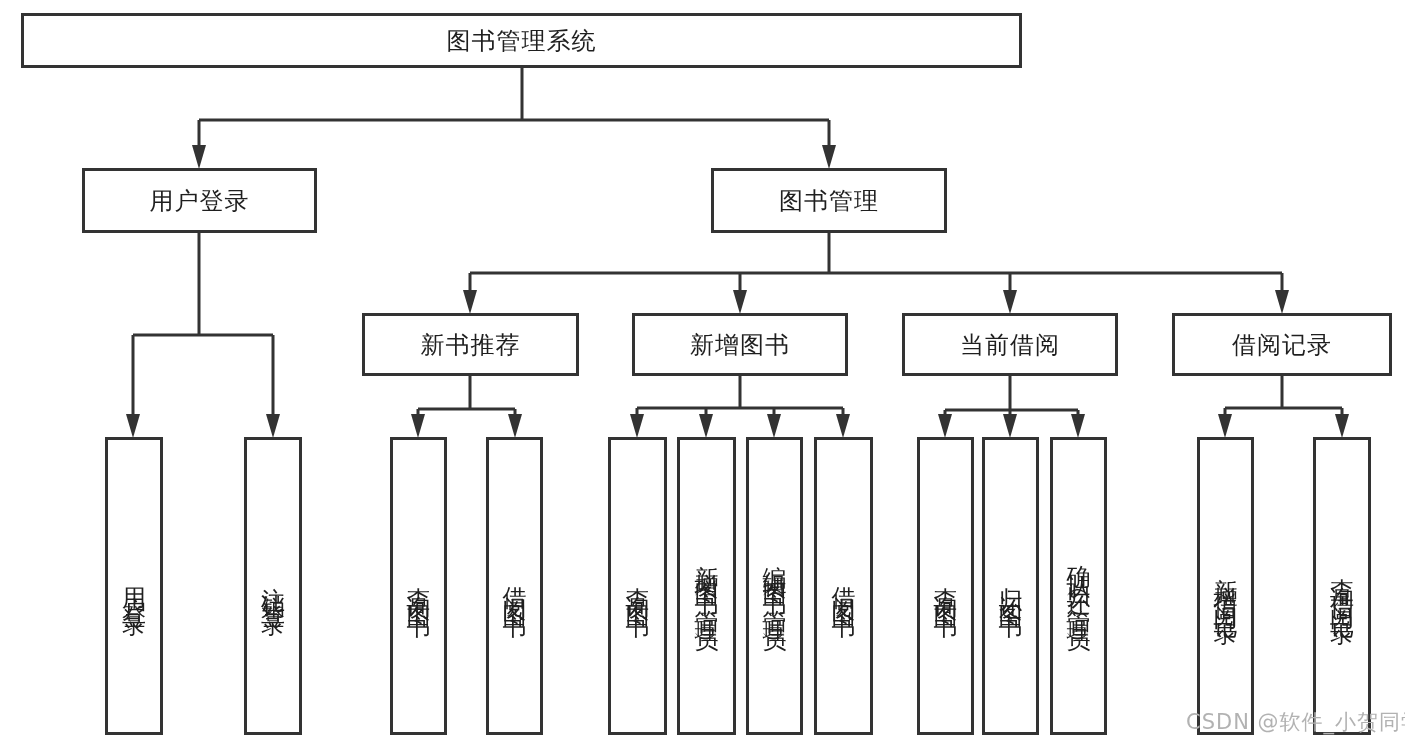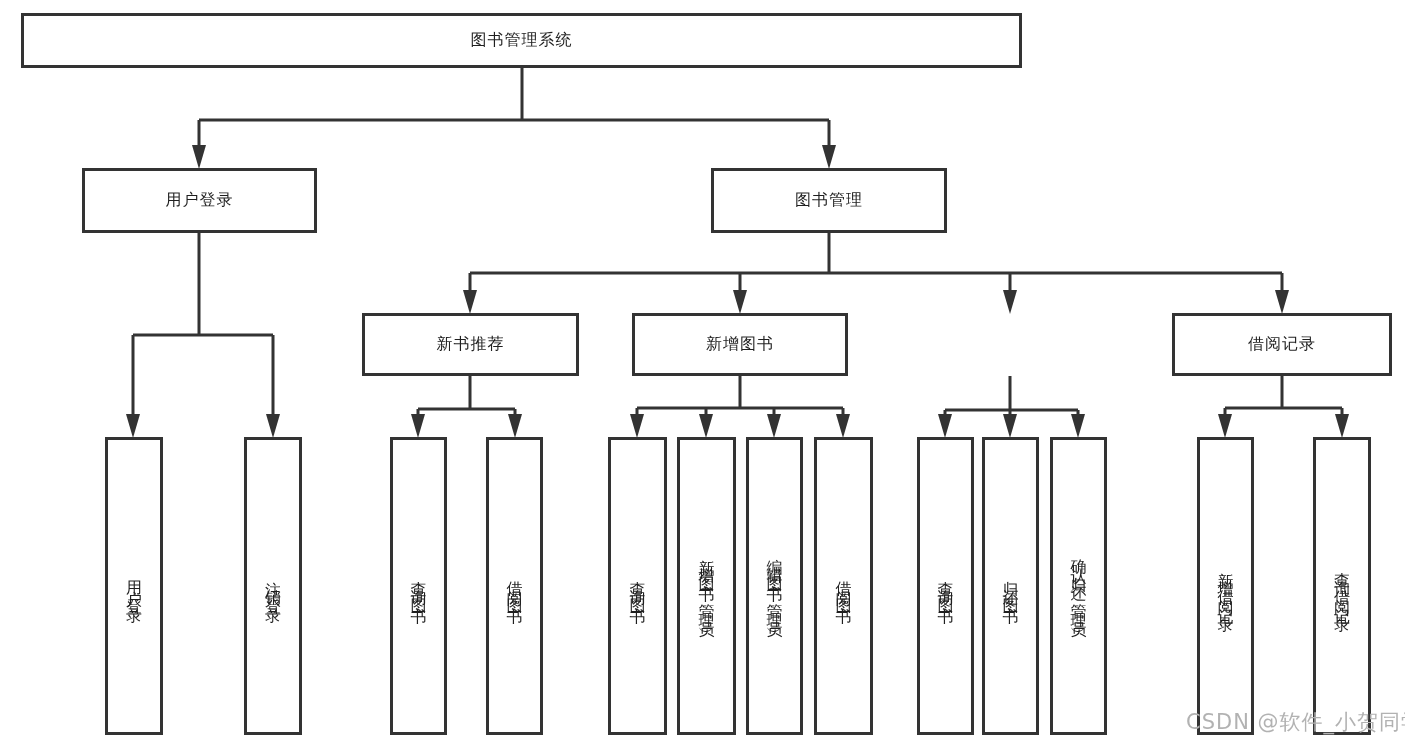--- a/index.html
+++ b/index.html
@@ -30,21 +30,21 @@
   }
   .node{
     position:absolute;
     box-sizing:border-box;
     background:var(--box_fill,#ffffff);
     border:3px solid var(--box_border,#333333);
     display:flex;
     align-items:center;
     justify-content:center;
     color:var(--text,#1f1f1f);
-    font-size:16px;
+    font-size:24px;
     letter-spacing:1px;
     white-space:nowrap;
     z-index:1;
   }
   .leaf span{
     writing-mode:vertical-rl;
     text-orientation:mixed;
     letter-spacing:9px;
     line-height:1;
   }
@@ -104,20 +104,21 @@
     </g>
   </svg>
 
   <div class="node" style="left:21px;top:13px;width:1001px;height:55px;">图书管理系统</div>
 
   <div class="node" style="left:82px;top:168px;width:235px;height:65px;">用户登录</div>
   <div class="node" style="left:711px;top:168px;width:236px;height:65px;">图书管理</div>
 
   <div class="node" style="left:362px;top:313px;width:217px;height:63px;">新书推荐</div>
   <div class="node" style="left:632px;top:313px;width:216px;height:63px;">新增图书</div>
+  <div class="node" style="left:902px;top:313px;width:216px;height:63px;">当前借阅</div>
   <div class="node" style="left:1172px;top:313px;width:220px;height:63px;">借阅记录</div>
 
   <div class="node leaf" style="left:105px;top:437px;width:58px;height:298px;">
       <span>用户登录</span>
     </div>
   <div class="node leaf" style="left:244px;top:437px;width:58px;height:298px;">
       <span>注销登录</span>
     </div>
 
   <div class="node leaf" style="left:390px;top:437px;width:57px;height:298px;">

